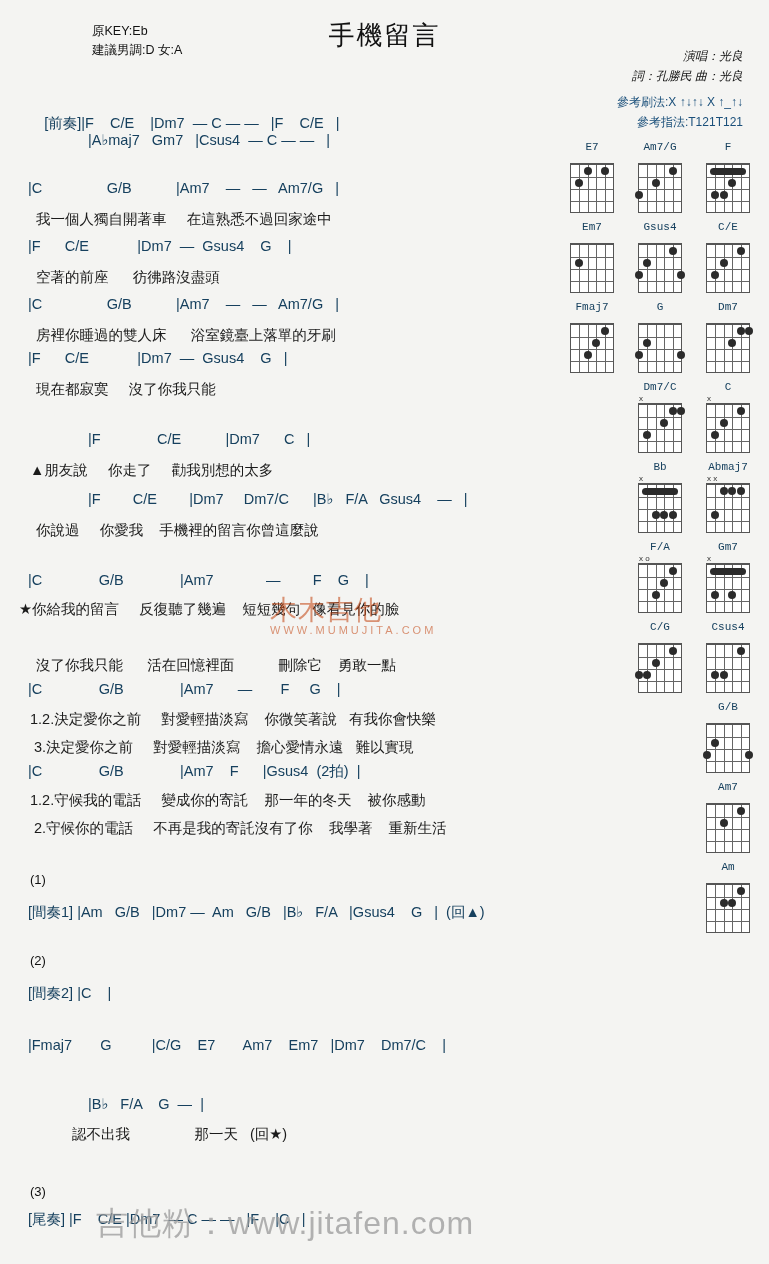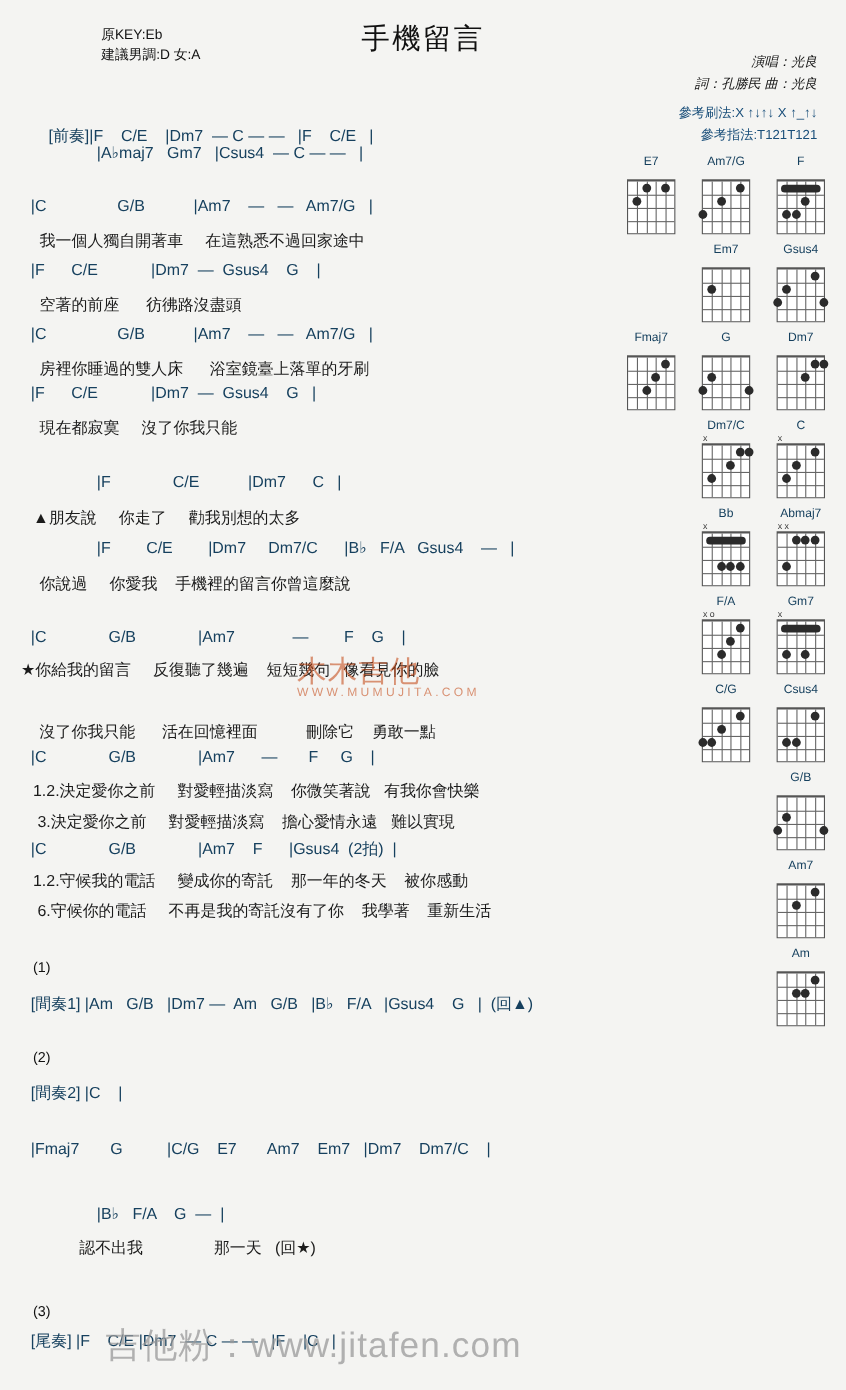--- a/index.html
+++ b/index.html
@@ -21,21 +21,21 @@
   
   .body{position:absolute;left:0;top:0;width:769px;height:1264px;}
   .crow{position:absolute;font-size:14.5px;color:#16405e;white-space:pre;}
   .lrow{position:absolute;font-size:14.5px;color:#1b1b1b;white-space:pre;}
   .mark{position:absolute;font-size:13px;color:#111;white-space:pre;}
 
   
   .diagrams{position:absolute;right:14px;top:140px;width:190px;}
   .dg-row{display:flex;justify-content:flex-end;gap:14px;margin-bottom:7px;}
   .dg{width:54px;}
-  .dg-name{text-align:center;font-size:11px;color:#16405e;height:14px;line-height:14px;}
+  .dg-name{text-align:center;font-size:11px;color:#16405e;height:14px;line-height:14px;font-family:Liberation Mono, monospace;}
   .dg-marks{height:9px;font-size:8px;color:#333;display:flex;justify-content:space-between;padding:0 6px;box-sizing:border-box;letter-spacing:0;}
   .dg-box{position:relative;width:44px;height:50px;margin:0 auto;border:1px solid #555;border-top:2px solid #555;box-sizing:border-box;background:#fff;}
   .dg-box .v{position:absolute;top:0;bottom:0;width:1px;background:#666;}
   .dg-box .h{position:absolute;left:0;right:0;height:1px;background:#666;}
   .dg-box .dot{position:absolute;width:8px;height:8px;border-radius:50%;background:#2b2b2b;}
   .dg-box .bar{position:absolute;height:7px;border-radius:4px;background:#2b2b2b;}
 
   
   .wm-mid{position:absolute;left:270px;top:592px;font-size:27px;color:#c2410c;opacity:.55;letter-spacing:1px;}
   .wm-mid small{display:block;font-size:11px;letter-spacing:3px;text-align:center;margin-top:-4px;}
@@ -82,21 +82,21 @@
       <div class="crow" style="left: 88px; top: 491px;">|F        C/E        |Dm7     Dm7/C      |B♭   F/A   Gsus4    —   |</div>
       <div class="lrow" style="left: 36px; top: 521px;">你說過     你愛我    手機裡的留言你曾這麼說</div>
       <div class="crow" style="left: 28px; top: 572px;">|C              G/B              |Am7             —        F    G    |</div>
       <div class="lrow" style="left: 19px; top: 600px;">★你給我的留言     反復聽了幾遍    短短幾句   像看見你的臉</div>
       <div class="lrow" style="left: 36px; top: 656px;">沒了你我只能      活在回憶裡面           刪除它    勇敢一點</div>
       <div class="crow" style="left: 28px; top: 681px;">|C              G/B              |Am7      —       F     G    |</div>
       <div class="lrow" style="left: 30px; top: 710px;">1.2.決定愛你之前     對愛輕描淡寫    你微笑著說   有我你會快樂</div>
       <div class="lrow" style="left: 30px; top: 738px;"> 3.決定愛你之前     對愛輕描淡寫    擔心愛情永遠   難以實現</div>
       <div class="crow" style="left: 28px; top: 762px;">|C              G/B              |Am7    F      |Gsus4  (2拍)  |</div>
       <div class="lrow" style="left: 30px; top: 791px;">1.2.守候我的電話     變成你的寄託    那一年的冬天    被你感動</div>
-      <div class="lrow" style="left: 30px; top: 819px;"> 6.守候你的電話     不再是我的寄託沒有了你    我學著    重新生活</div>
+      <div class="lrow" style="left: 30px; top: 819px;"> 2.守候你的電話     不再是我的寄託沒有了你    我學著    重新生活</div>
       <div class="mark" style="left: 30px; top: 872px;">(1)</div>
       <div class="crow" style="left: 28px; top: 903px;">[間奏1] |Am   G/B   |Dm7 —  Am   G/B   |B♭   F/A   |Gsus4    G   |  (回▲)</div>
       <div class="mark" style="left: 30px; top: 953px;">(2)</div>
       <div class="crow" style="left: 28px; top: 984px;">[間奏2] |C    |</div>
       <div class="crow" style="left: 28px; top: 1037px;">|Fmaj7       G          |C/G    E7       Am7    Em7   |Dm7    Dm7/C    |</div>
       <div class="crow" style="left: 88px; top: 1096px;">|B♭   F/A    G  —  |</div>
       <div class="lrow" style="left: 30px; top: 1125px; padding-left: 42px;">認不出我                那一天   (回★)</div>
       <div class="mark" style="left: 30px; top: 1184px;">(3)</div>
       <div class="crow" style="left: 28px; top: 1210px;">[尾奏] |F    C/E |Dm7  — C — —   |F    |C   |</div>
     </div>
@@ -178,20 +178,36 @@
             <div class="v" style="left: 33.6px;"></div>
             <div class="h" style="top: 12px;"></div>
             <div class="h" style="top: 24px;"></div>
             <div class="h" style="top: 36px;"></div>
             <div class="dot" style="left: -4px; top: 26px;"></div>
             <div class="dot" style="left: 4.4px; top: 14px;"></div>
             <div class="dot" style="left: 29.6px; top: 2px;"></div>
             <div class="dot" style="left: 38px; top: 26px;"></div>
           </div>
         </div>
+        <div class="dg">
+          <div class="dg-name">C/E</div>
+          <div class="dg-marks"></div>
+          <div class="dg-box">
+            <div class="v" style="left: 8.4px;"></div>
+            <div class="v" style="left: 16.8px;"></div>
+            <div class="v" style="left: 25.2px;"></div>
+            <div class="v" style="left: 33.6px;"></div>
+            <div class="h" style="top: 12px;"></div>
+            <div class="h" style="top: 24px;"></div>
+            <div class="h" style="top: 36px;"></div>
+            <div class="dot" style="left: 12.8px; top: 14px;"></div>
+            <div class="dot" style="left: 4.4px; top: 26px;"></div>
+            <div class="dot" style="left: 29.6px; top: 2px;"></div>
+          </div>
+        </div>
       </div>
       <div class="dg-row">
         <div class="dg">
           <div class="dg-name">Fmaj7</div>
           <div class="dg-marks"></div>
           <div class="dg-box">
             <div class="v" style="left: 8.4px;"></div>
             <div class="v" style="left: 16.8px;"></div>
             <div class="v" style="left: 25.2px;"></div>
             <div class="v" style="left: 33.6px;"></div>

